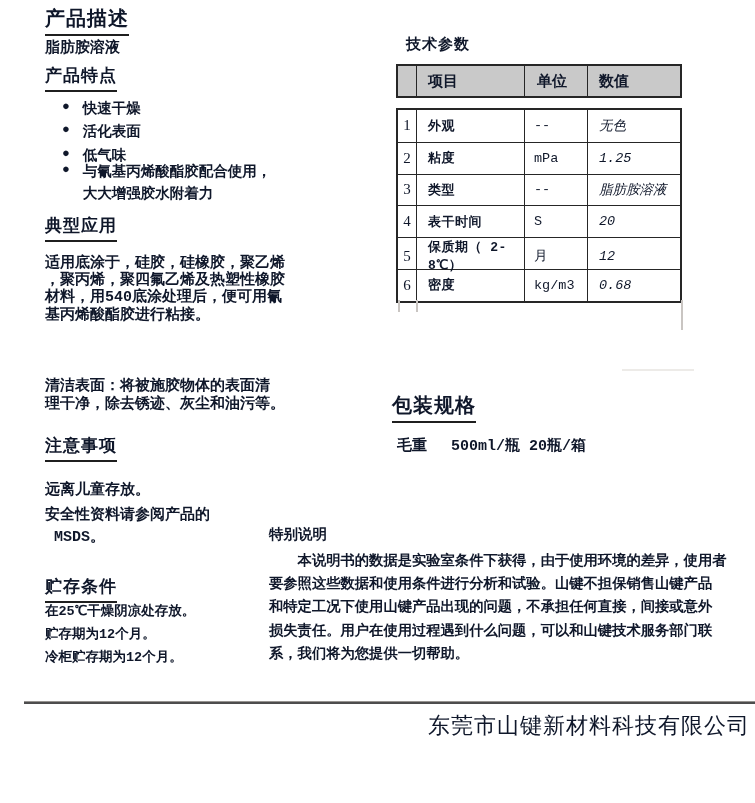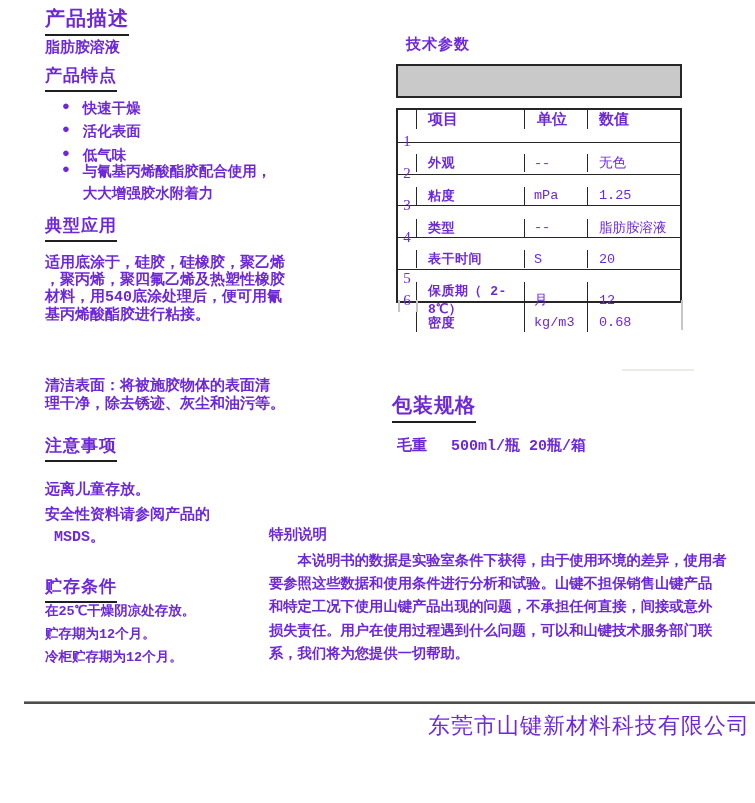--- a/index.html
+++ b/index.html
@@ -1,21 +1,21 @@
 <!DOCTYPE html>
 <html><head>
 <meta charset="utf-8">
 <style>
   html,body{margin:0;padding:0;background:#fff;}
   .page{
     position:relative;
     width:755px;height:803px;
     background:#ffffff;
     font-family:"Liberation Serif","DejaVu Serif",serif;
-    color:#6d28d9;
+    color:#0f172a;
     overflow:hidden;
   }
   .abs{position:absolute;}
   
   .ml{font-family:"Liberation Mono","DejaVu Sans Mono","Liberation Serif",serif;}
   .h-big{
     font-size:20px;font-weight:bold;letter-spacing:1px;
     display:inline-block;border-bottom:2.5px solid #1f1f1f;padding-bottom:2px;
   }
   .h-med{
@@ -37,25 +37,25 @@
     display:flex;align-items:center;
     font-size:15px;font-weight:bold;
   }
   .t-body{
     left:396px;top:108px;width:286px;
     border:2px solid #262626;box-sizing:border-box;
   }
   .t-row{height:31.8px;box-sizing:border-box;}
   .t-row + .t-row{border-top:1.5px solid #262626;}
   .t-cell{box-sizing:border-box;display:flex;align-items:center;}
-  .t-cell + .t-cell{border-left:1.5px solid #262626;margin-top:44px;}
+  .t-cell + .t-cell{border-left:1.5px solid #262626;}
   .c-num{justify-content:center;font-size:15px;}
   .c-item{padding-left:11px;font-size:13px;font-weight:600;letter-spacing:0.5px;}
   .c-unit{padding-left:9px;font-size:13.5px;}
-  .c-val{padding-left:11px;font-size:13.5px;}
+  .c-val{padding-left:11px;font-size:13.5px;font-style:italic;}
   .pack-line{font-size:15px;font-weight:600;}
   .stub{background:#c9c5c2;width:1.5px;}
   .footer-line{left:24px;top:701px;width:731px;height:2.5px;background:#4d4d4d;border-top:1px solid #969390;box-sizing:border-box;}
 </style>
 </head>
 <body>
 
 <div class="page">
 
   <div class="abs" style="left:45px;top:5px;">

